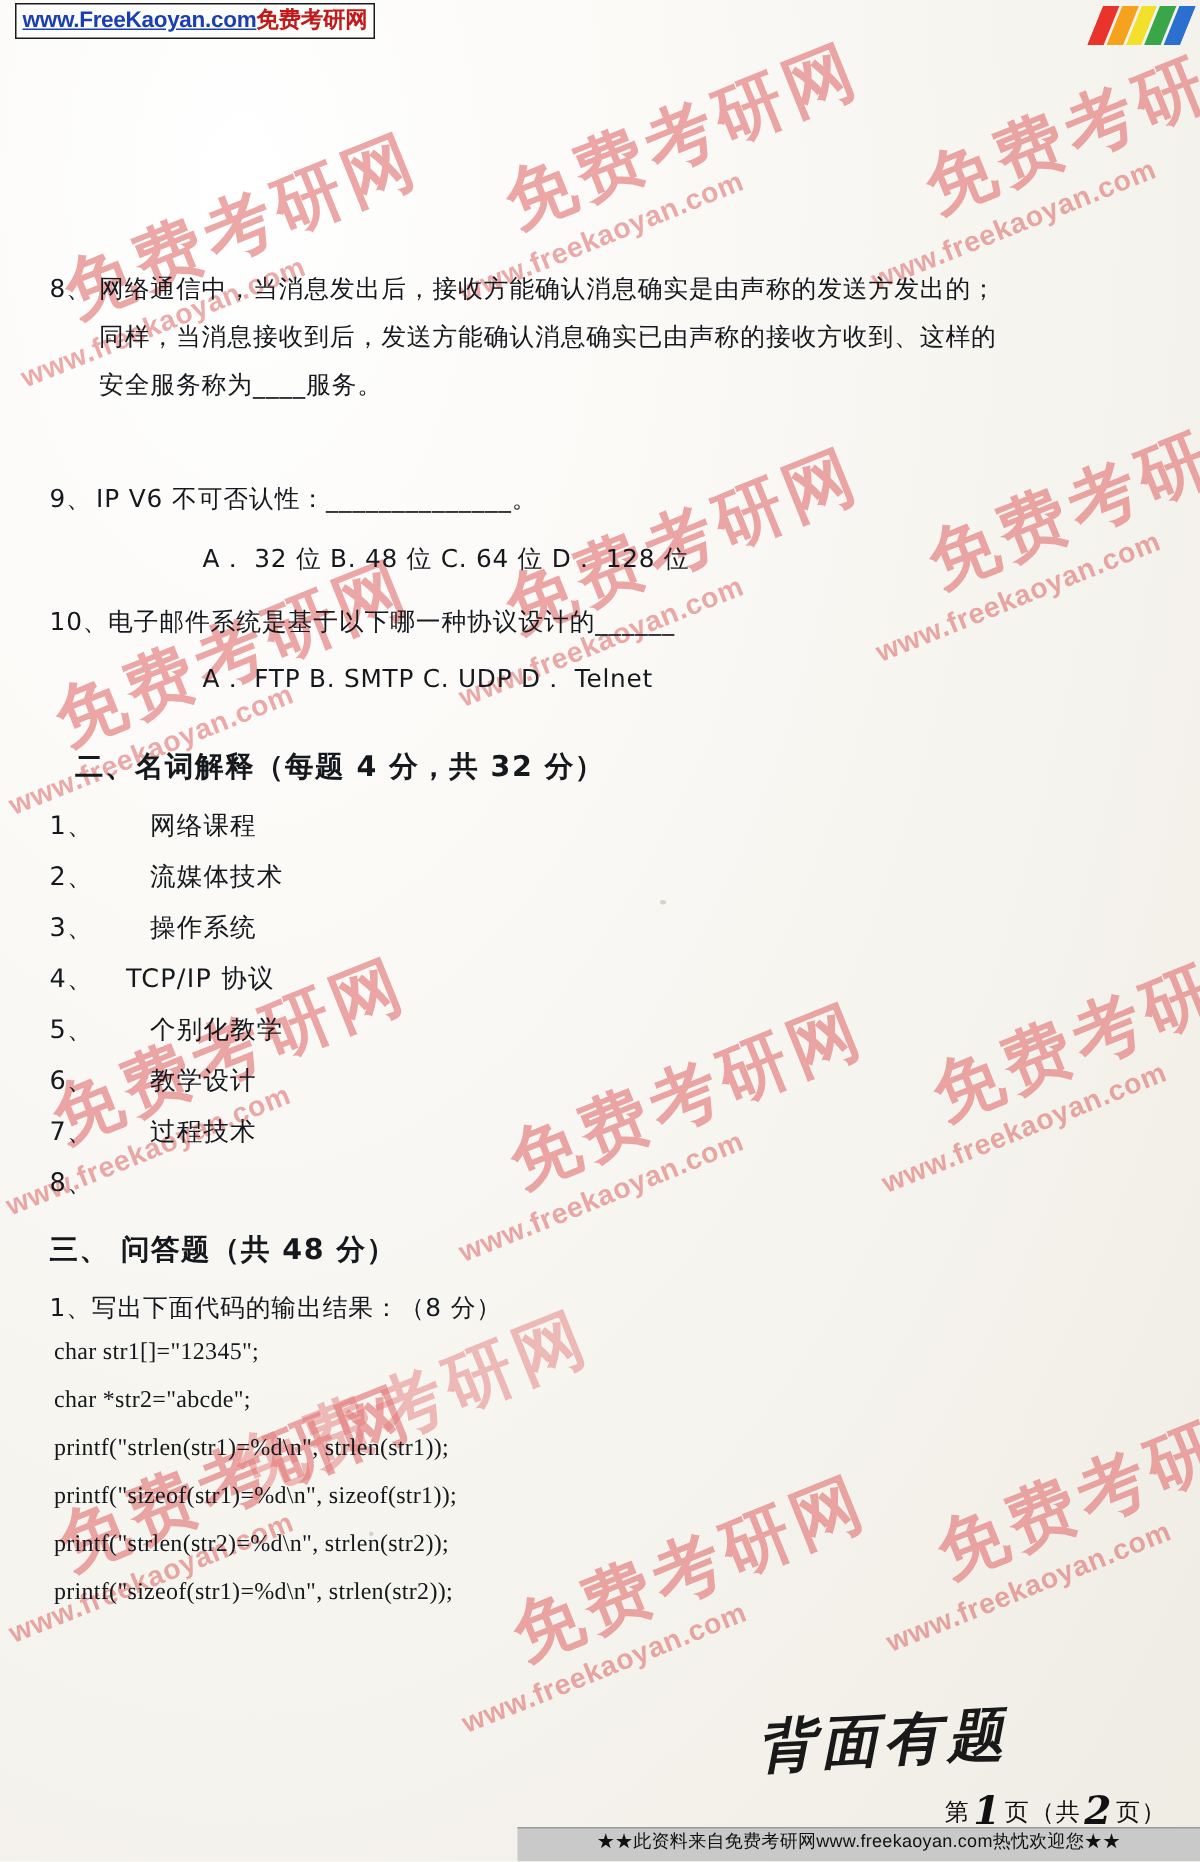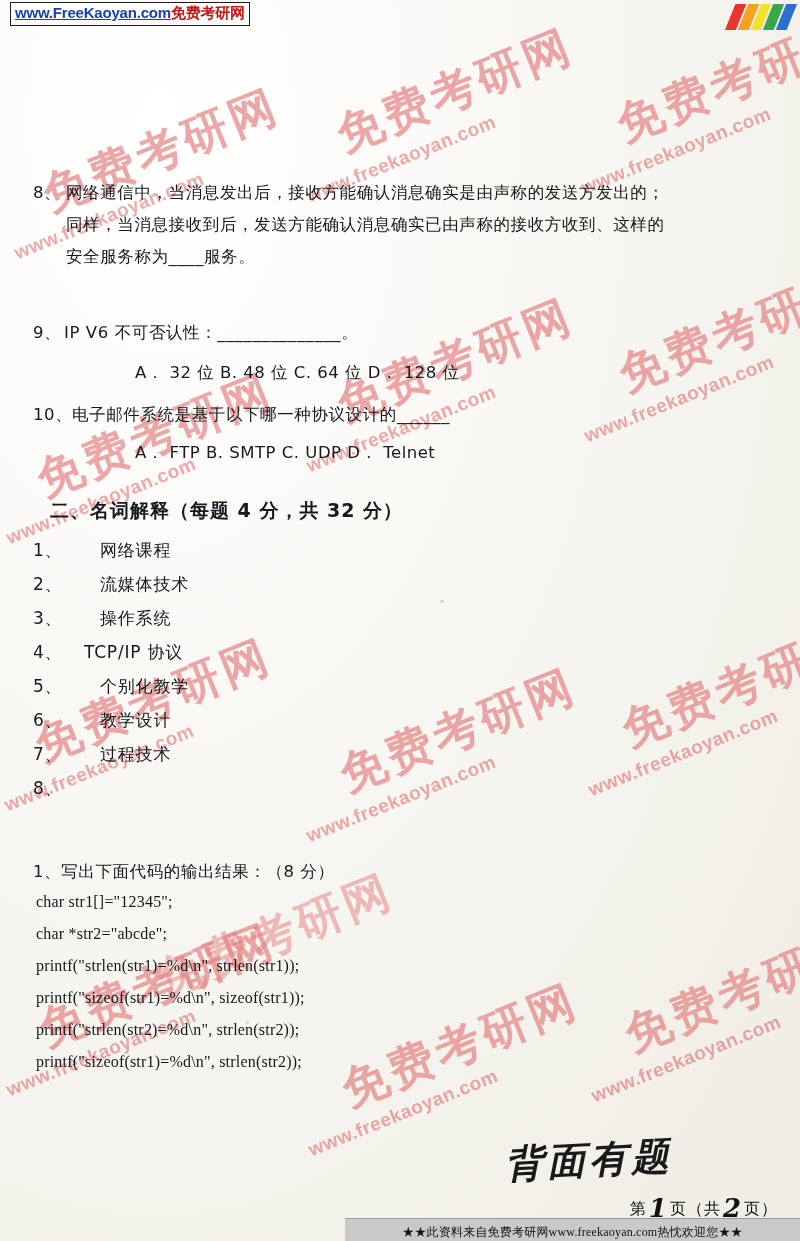--- a/index.html
+++ b/index.html
@@ -129,24 +129,24 @@
   
   .footer-strip {
     position: absolute;
     left: 345px;
     bottom: 0;
     width: 455px;
     height: 22px;
     background: #c9c9c9;
     border-top: 1px solid #9b9b9b;
     color: #101010;
-    font-family: Liberation Serif, serif;
+    font-family: Liberation Sans, sans-serif;
     font-size: 12px;
     display: flex;
-    align-items: flex-end;
+    align-items: flex-start;
     justify-content: center;
     letter-spacing: 0.2px;
     margin-top: 32px;
   }
   
   .wm {
     position: absolute;
     color: rgba(208, 36, 36, 0.40);
     font-weight: bold;
     pointer-events: none;
@@ -270,20 +270,21 @@
     <div class="line term cn" style="left:100px; top:675px;text-align:center;">个别化教学</div>
 
     <div class="line term cn" style="left:33px; top:709px;">6、</div>
     <div class="line term cn" style="left:100px; top:709px;">教学设计</div>
 
     <div class="line term cn" style="left:33px; top:743px;">7、</div>
     <div class="line term cn" style="left:100px; top:743px;">过程技术</div>
 
     <div class="line term cn" style="left:33px; top:777px;">8、</div>
 
+    <div class="line section-title cn" style="left:33px; top:820px;">三、  问答题（共 48 分）</div>
     <div class="line q-body cn" style="left:33px; top:861px;text-align:right;">1、写出下面代码的输出结果：（8 分）</div>
 
     <div class="line code" style="left:36px; top:893px;">char str1[]="12345";</div>
     <div class="line code" style="left:36px; top:925px;">char *str2="abcde";</div>
     <div class="line code" style="left:36px; top:957px;">printf("strlen(str1)=%d\n", strlen(str1));</div>
     <div class="line code" style="left:36px; top:989px;">printf("sizeof(str1)=%d\n", sizeof(str1));</div>
     <div class="line code" style="left:36px; top:1021px;">printf("strlen(str2)=%d\n", strlen(str2));</div>
     <div class="line code" style="left:36px; top:1053px;">printf("sizeof(str1)=%d\n", strlen(str2));</div>
 
   </div>

